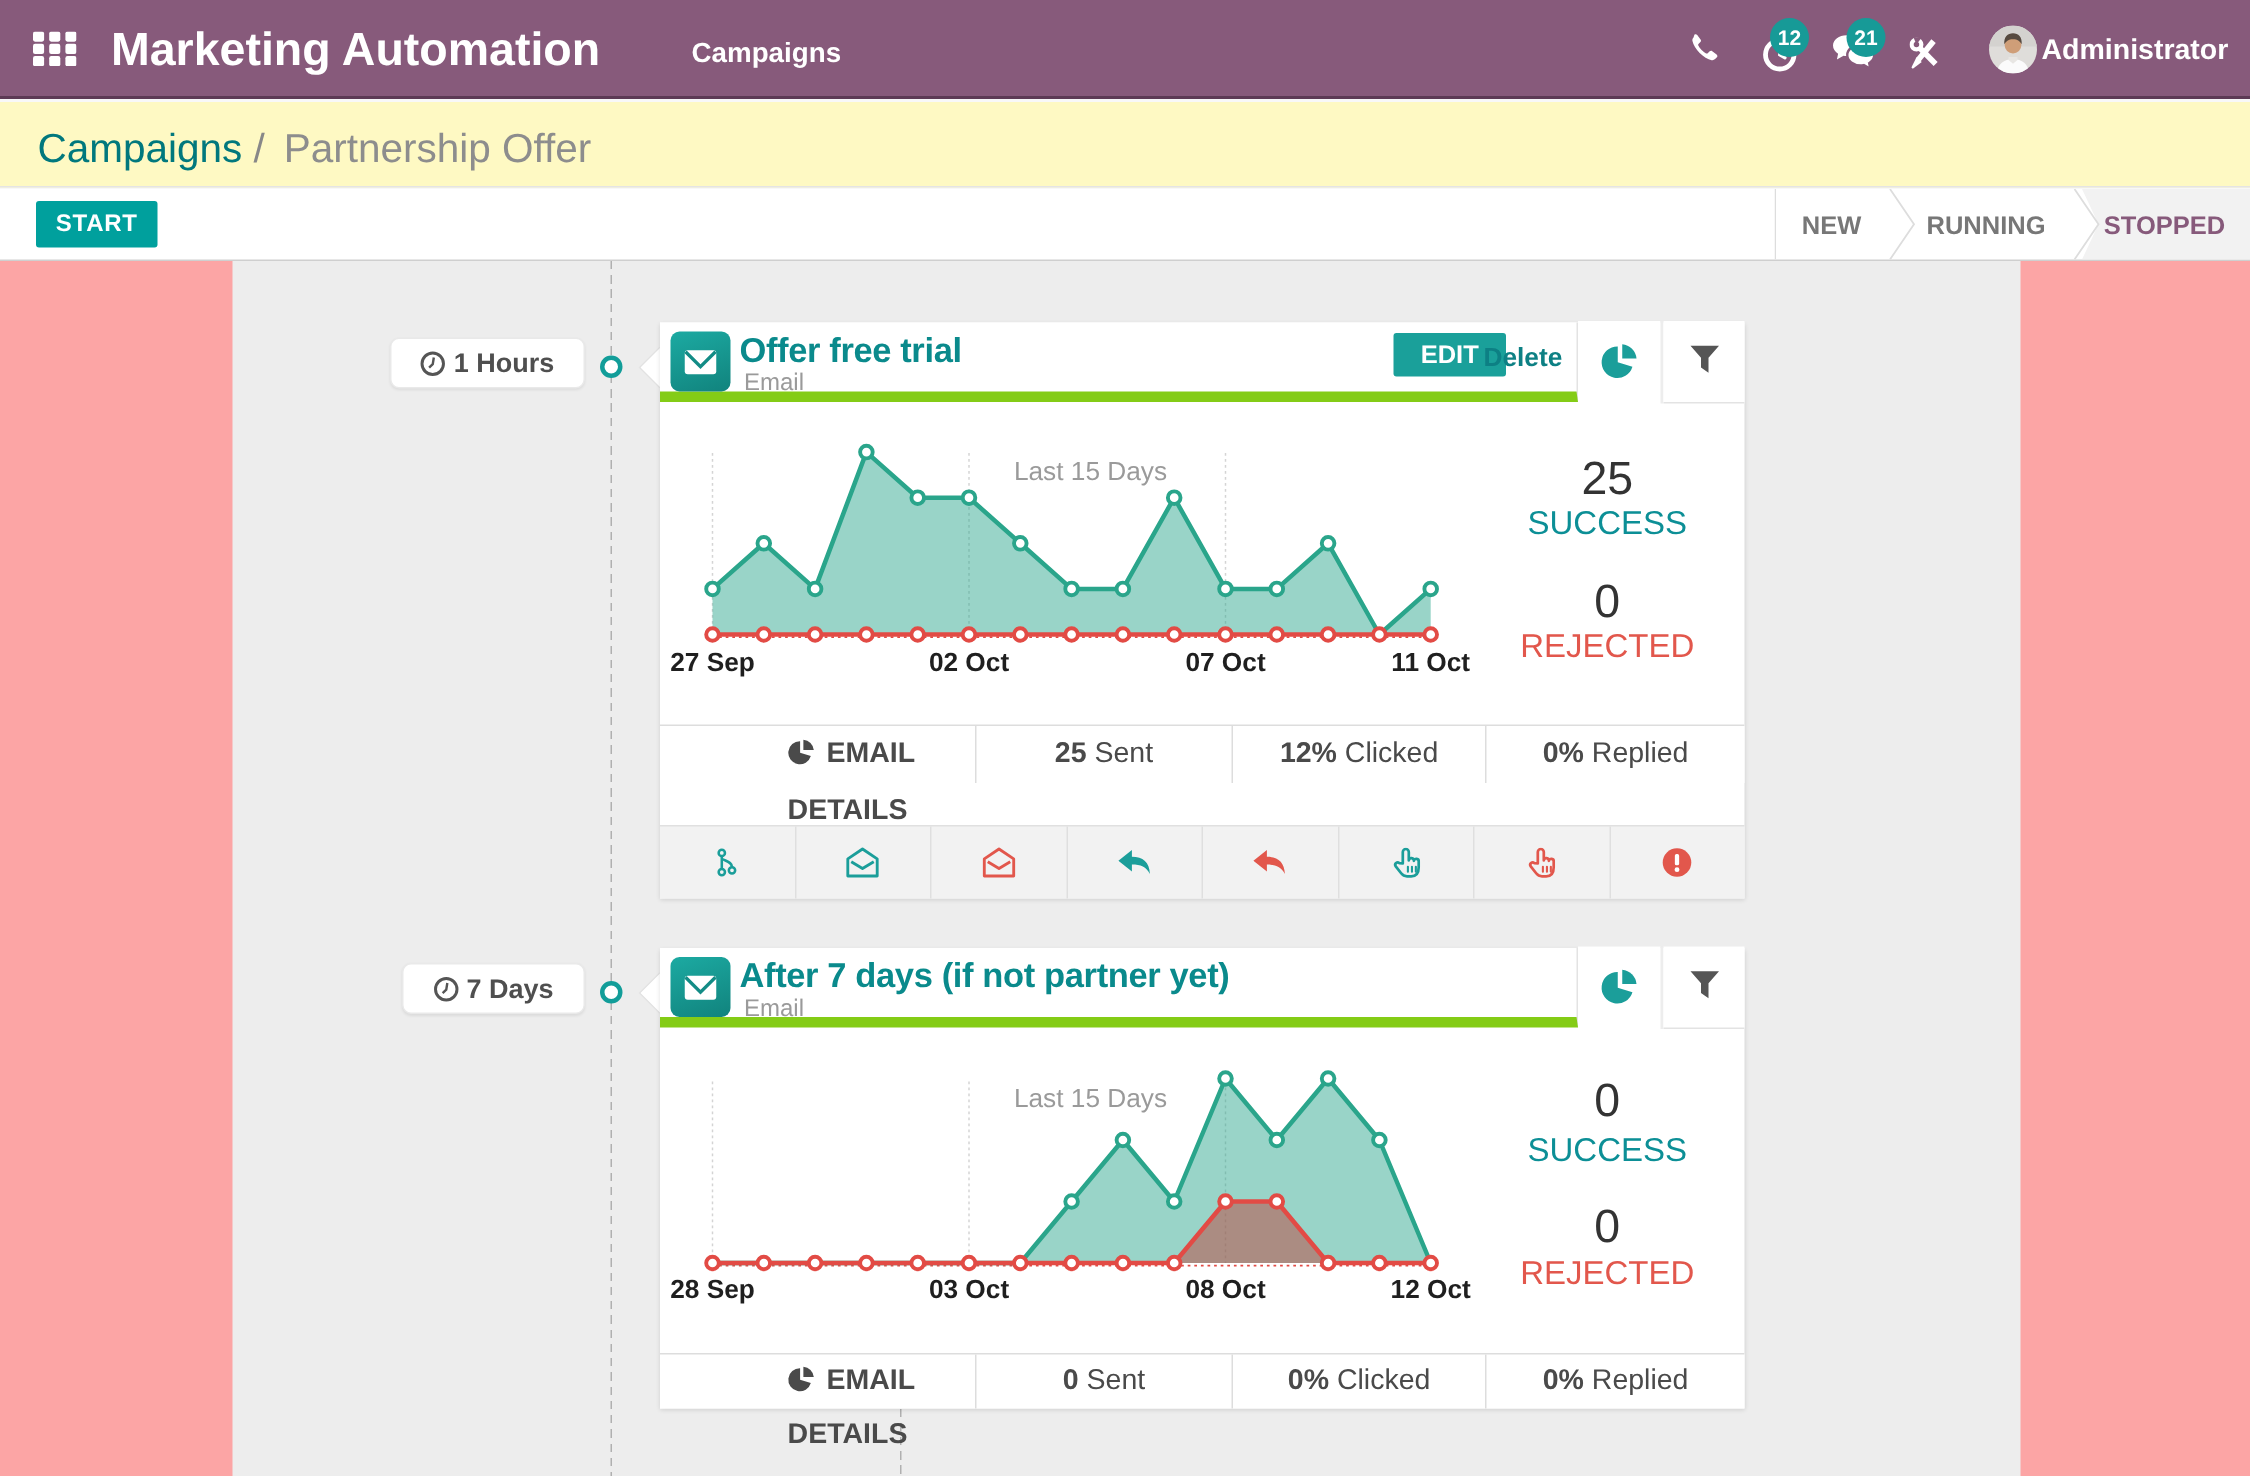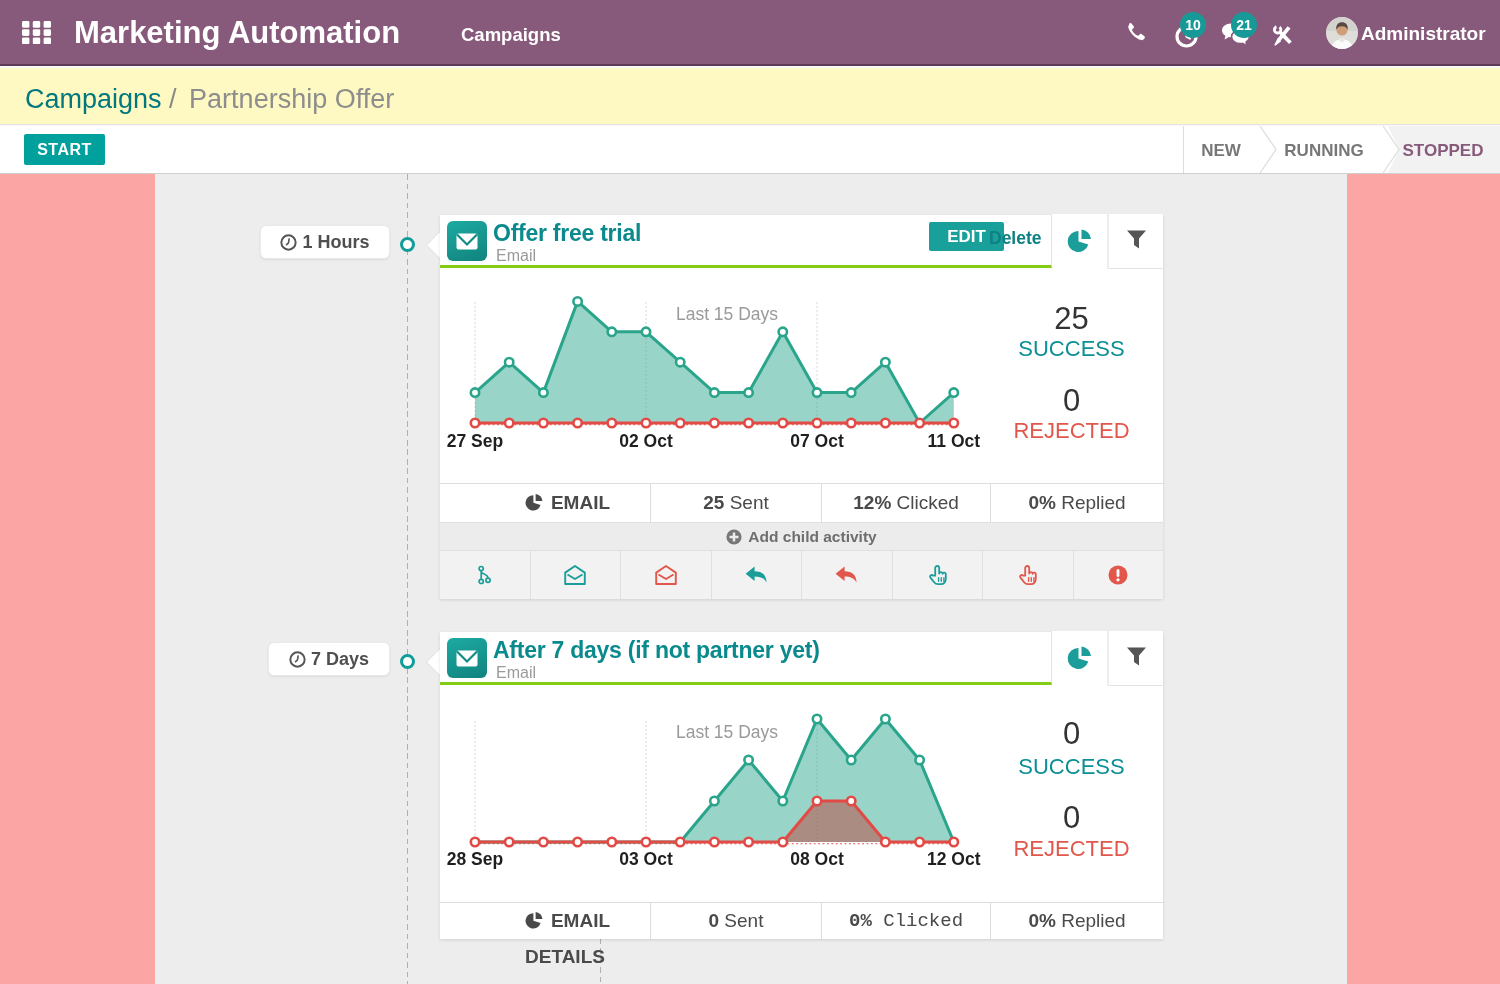--- a/index.html
+++ b/index.html
@@ -41,21 +41,21 @@
     display:flex; align-items:center; justify-content:center; }
   .badge .clk { margin-right:5px; }
   .node-circle { position:absolute; width:15px; height:15px; border-radius:50%;
     background:#fff; border:3px solid #129d99; }
   .notch { position:absolute; width:0; height:0;
     border-top:14px solid transparent; border-bottom:14px solid transparent;
     border-right:14px solid #fff; filter:drop-shadow(-1px 0 0 rgba(0,0,0,0.06)); }
 
   
   .card { position:absolute; background:#fff; box-shadow:0 1px 3px rgba(0,0,0,0.12); }
-  .c-head { position:absolute; left:0; top:0; height:53px; border-bottom:3px solid #84cc16;
+  .c-head { position:absolute; left:0; top:0; height:53px; border-bottom:7px solid #84cc16;
      border-right:1px solid #e3e3e3; background:#fff; }
   .mailicon { position:absolute; left:7px; top:6px; width:40px; height:40px; border-radius:6px;
     background:linear-gradient(160deg,#1caaa2,#11837d); }
   .c-title { position:absolute; left:53px; top:5px; font-size:23px; letter-spacing:-0.25px; font-weight:bold; color:#0a8a8c; white-space:nowrap;}
   .c-sub { position:absolute; left:56px; top:32px; font-size:16px; color:#9a9a9a; }
   .tab { position:absolute; top:-1px; height:55px; background:#fff; }
   .tab.filt { height:55px; border-bottom:1px solid #e3e3e3; }
   .tabgap { position:absolute; top:-1px; width:2px; height:55px; background:#ededed; }
 
   .c-row { position:absolute; left:0; border-top:1px solid #ddd; background:#fff; display:flex; }
@@ -96,21 +96,21 @@
   <div id="topicons">
 
     <svg class="abs" style="left:1123px;top:21px" width="24" height="24" viewBox="0 0 24 24">
       <path fill="#fff" d="M6.6 2.2c.5-.5 1.4-.4 1.9.2l2.2 2.9c.4.5.4 1.2-.1 1.7l-1.3 1.3c-.3.3-.3.7-.1 1.1.5 1 1.2 2 2.2 3 1 1 2 1.7 3 2.2.4.2.8.1 1.1-.1l1.3-1.3c.5-.5 1.2-.5 1.7-.1l2.9 2.2c.6.5.7 1.4.2 1.9l-1.2 1.2c-.6.6-1.5.9-2.3.7-2.6-.6-5.5-2.3-8-4.8s-4.2-5.4-4.8-8c-.2-.8.1-1.7.7-2.3z"></path>
     </svg>
 
     <svg class="abs" style="left:1175px;top:25px" width="23" height="23" viewBox="0 0 23 23">
       <circle cx="11.5" cy="11.5" r="9.5" fill="none" stroke="#fff" stroke-width="3.2"></circle>
       <path d="M11.5 6.5 V11.5 L15 13.5" fill="none" stroke="#fff" stroke-width="2.2" stroke-linecap="round"></path>
     </svg>
-    <div class="abs" style="left:1180px;top:12px;width:26px;height:26px;border-radius:50%;background:#179a97;color:#fff;font-size:14px;font-weight:bold;text-align:center;line-height:26px;">10</div>
+    <div class="abs" style="left:1180px;top:12px;width:26px;height:26px;border-radius:50%;background:#179a97;color:#fff;font-size:14px;font-weight:bold;text-align:center;line-height:26px;">12</div>
 
     <svg class="abs" style="left:1221px;top:23px" width="30" height="24" viewBox="0 0 30 24">
       <path fill="#fff" d="M10 0.5 C5 0.5 1 3.6 1 7.4 c0 2.2 1.3 4.1 3.4 5.4 L3.6 16.6 8 14.1 c.7.1 1.3.2 2 .2 5 0 9-3.1 9-6.9 S15 0.5 10 0.5 Z"></path>
       <path fill="#fff" stroke="#875A7B" stroke-width="1.6" d="M19.5 6.8 c5 0 9 3.1 9 6.9 0 2.2-1.3 4.1-3.4 5.4 l.8 3.8 -4.4-2.5 c-.7.1-1.3.2-2 .2 -5 0-9-3.1-9-6.9 s4-6.9 9-6.9 Z"></path>
     </svg>
     <div class="abs" style="left:1231px;top:12px;width:26px;height:26px;border-radius:50%;background:#179a97;color:#fff;font-size:14px;font-weight:bold;text-align:center;line-height:26px;">21</div>
 
     <svg class="abs" style="left:1273px;top:25px" width="21" height="22" viewBox="0 0 20 21">
       <line x1="15.3" y1="2.3" x2="5.6" y2="14.2" stroke="#fff" stroke-width="3.6"></line>
       <polygon points="4.4,12.6 7.8,15.6 2.1,19.9 1.2,19.1" fill="#fff"></polygon>
@@ -262,25 +262,20 @@
 
     <div class="c-row" style="top:268px; width:723px; height:39px;">
       <div class="cell" style="width:180px; line-height:38px;"><svg style="vertical-align:-3px;margin-left:5px;margin-right:7px" width="19" height="19" viewBox="0 0 26 26">
             <path d="M11.5 3 A 10.5 10.5 0 1 0 21.3 16.5 L11.5 13.5 Z" fill="#4a4a4a"></path>
             <path d="M14.5 1.5 A 10.5 10.5 0 0 1 24 11 L14.5 11 Z" fill="#4a4a4a"></path>
           </svg><b>EMAIL DETAILS</b></div>
       <div class="cell" style="width:181px; line-height:38px;"><b>25</b> Sent</div>
       <div class="cell" style="width:179px; line-height:38px;"><b>12%</b> Clicked</div>
       <div class="cell" style="width:183px; line-height:38px;"><b>0%</b> Replied</div>
     </div>
-    <div class="addrow" style="top:307px; width:723px; height:28px; line-height:27px;"><svg style="vertical-align:-3px;margin-right:6px" width="16" height="16" viewBox="0 0 18 18">
-          <circle cx="9" cy="9" r="8.5" fill="#777"></circle>
-          <rect x="7.6" y="4" width="2.8" height="10" fill="#ececec"></rect>
-          <rect x="4" y="7.6" width="10" height="2.8" fill="#ececec"></rect>
-        </svg><b>Add child activity</b></div>
     <div class="iconrow" style="top:335px; width:723px; height:49px;">
       <div class="icell">
           <svg width="15" height="20" viewBox="0 0 15 20">
             <g stroke="#1b9e9a" fill="none" stroke-width="1.7">
               <circle cx="4.2" cy="3.6" r="2.1"></circle>
               <circle cx="4.2" cy="16.4" r="2.1"></circle>
               <circle cx="11" cy="15.2" r="2.1"></circle>
               <path d="M4.2 5.8 V14.2 M4.2 7.5 C7.5 9.3 11 9.8 11 13"></path>
             </g>
           </svg>
@@ -406,17 +401,17 @@
     <div class="statlbl ok" style="left:540px; top:122px;">SUCCESS</div>
     <div class="statnum" style="left:540px; top:168px;">0</div>
     <div class="statlbl no" style="left:540px; top:204px;">REJECTED</div>
 
     <div class="c-row" style="top:270px; width:723px; height:37px;">
       <div class="cell" style="width:180px; line-height:36px;"><svg style="vertical-align:-3px;margin-left:5px;margin-right:7px" width="19" height="19" viewBox="0 0 26 26">
             <path d="M11.5 3 A 10.5 10.5 0 1 0 21.3 16.5 L11.5 13.5 Z" fill="#4a4a4a"></path>
             <path d="M14.5 1.5 A 10.5 10.5 0 0 1 24 11 L14.5 11 Z" fill="#4a4a4a"></path>
           </svg><b>EMAIL DETAILS</b></div>
       <div class="cell" style="width:181px; line-height:36px;"><b>0</b> Sent</div>
-      <div class="cell" style="width:179px; line-height:36px;font-family:Liberation Mono, monospace;"><b>0%</b> Clicked</div>
+      <div class="cell" style="width:179px; line-height:36px;"><b>0%</b> Clicked</div>
       <div class="cell" style="width:183px; line-height:36px;"><b>0%</b> Replied</div>
     </div>
   </div>
 </div>
 
 </body></html>

